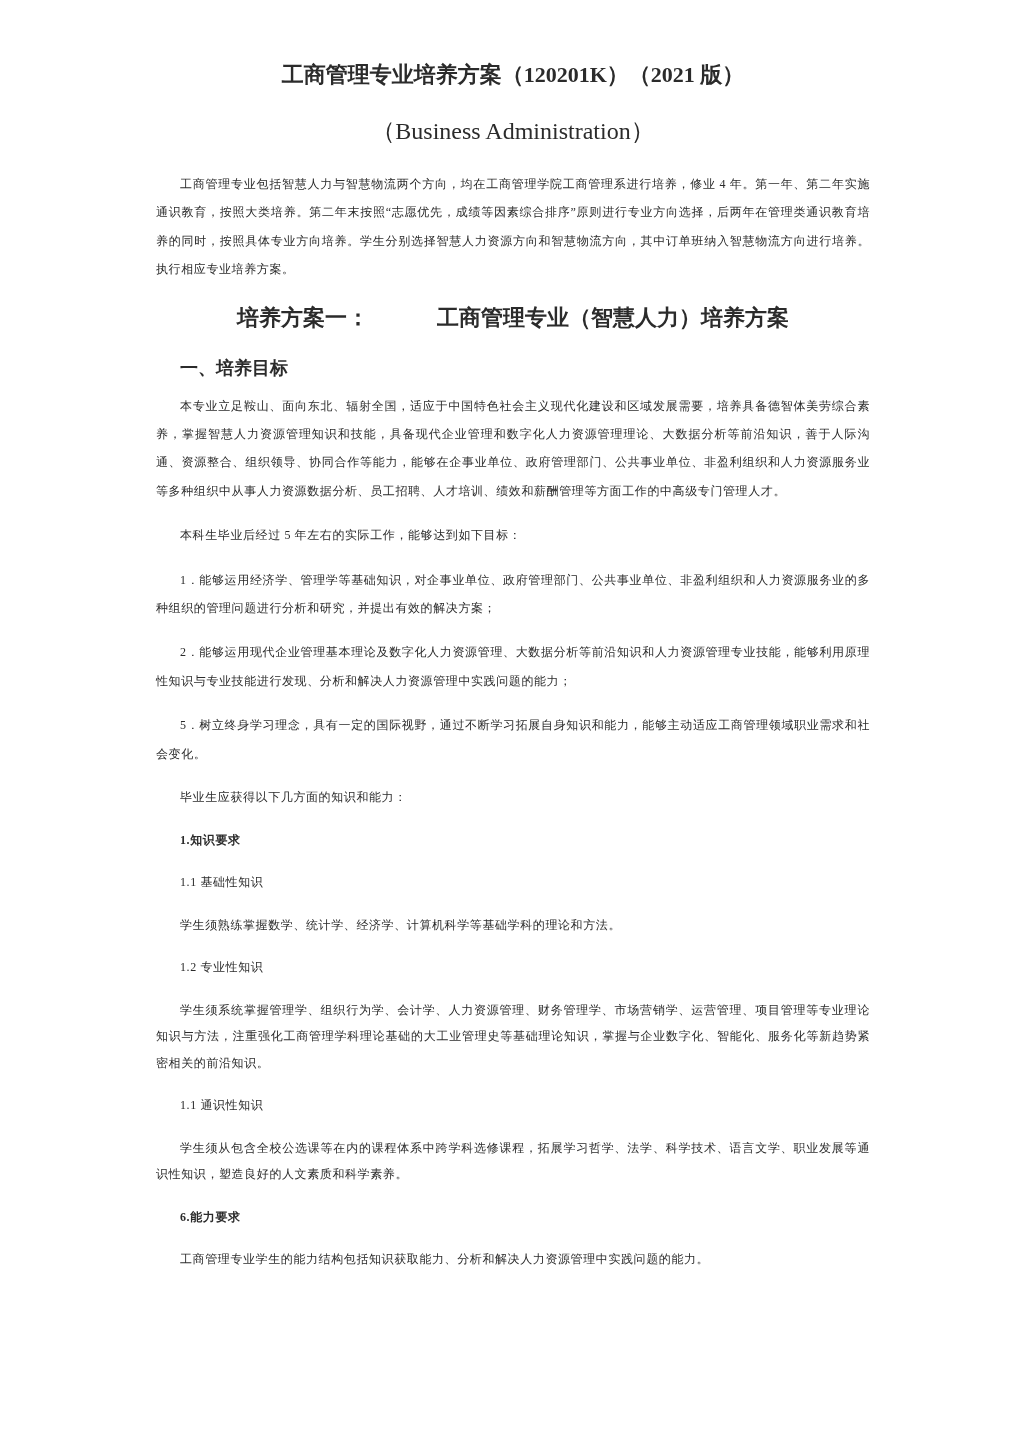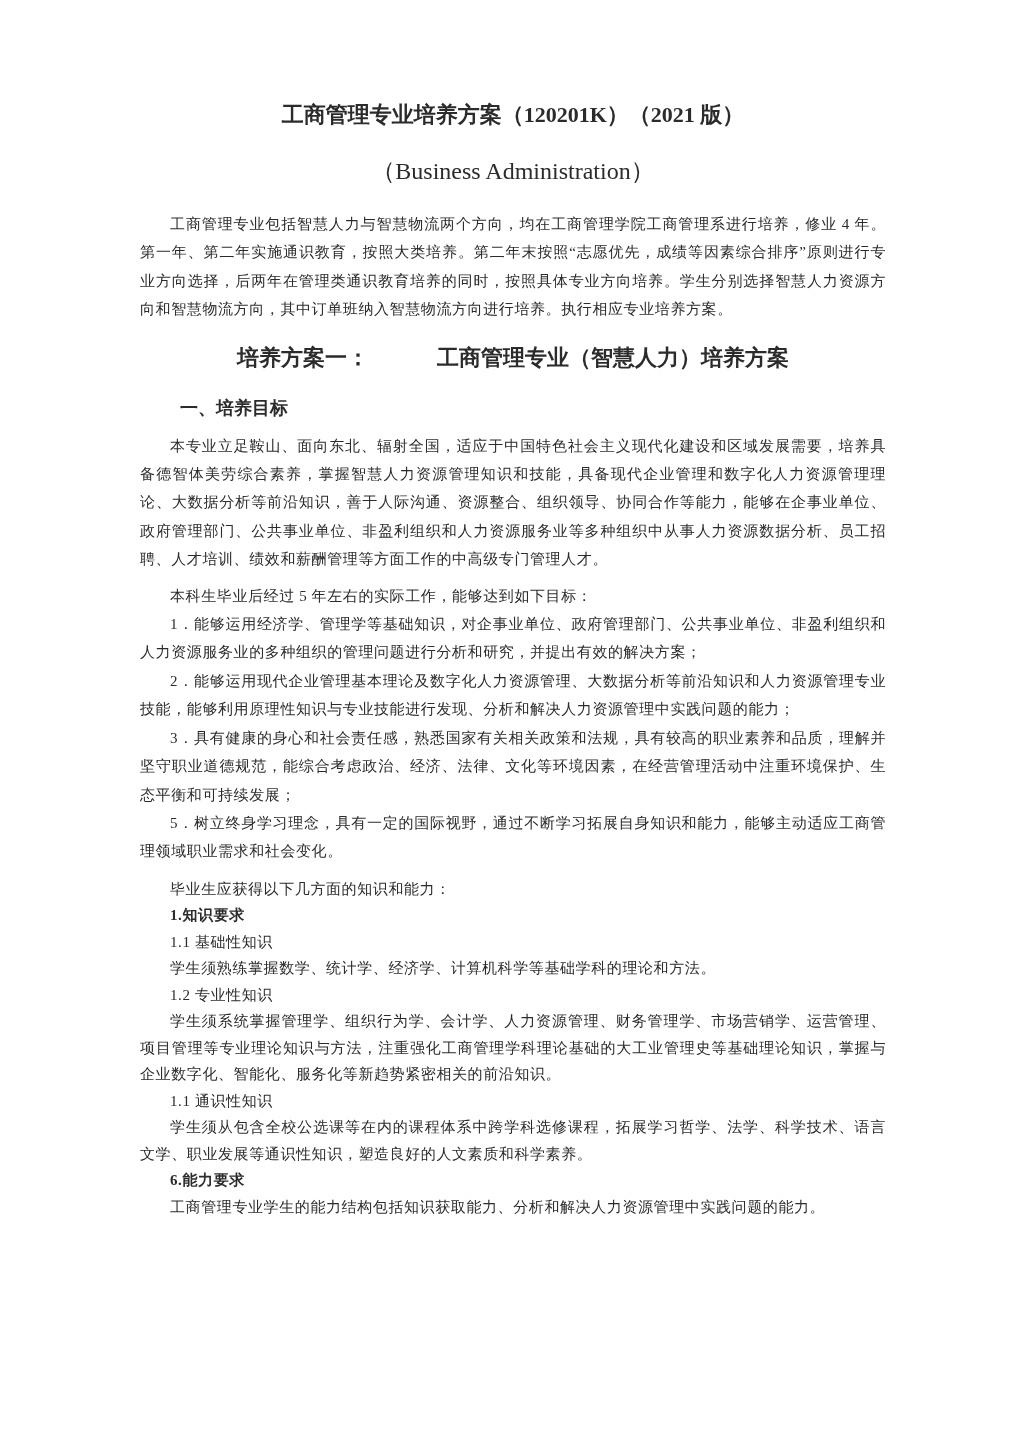--- a/index.html
+++ b/index.html
@@ -7,42 +7,42 @@
     padding: 0;
     background: #ffffff;
   }
   .page {
     position: relative;
     width: 928px;
     height: 1448px;
     margin: 0 auto;
     background: #ffffff;
     box-sizing: border-box;
-    padding: 100px 90px 0 92px;
+    padding: 60px 90px 0 92px;
     color: #2b2b2b;
     font-family: "Liberation Serif", "DejaVu Serif", serif;
     overflow: hidden;
   }
   .doc-title {
     margin: 0;
     text-align: center;
     font-size: 22px;
     font-weight: bold;
     line-height: 30px;
     font-family: "Liberation Serif", "DejaVu Serif", serif;
   }
   .doc-subtitle {
     margin-top: 28px;
     text-align: center;
     font-size: 24px;
     line-height: 26px;
   }
   .body {
-    margin: 0;
-    font-size: 15px;
+    margin: 16px;
+    font-size: 12px;
     line-height: 28.4px;
     letter-spacing: 0.6px;
     text-align: justify;
     text-justify: inter-character;
     word-break: normal;
   }
   .indent { text-indent: 2em; }
   .mt-intro { margin-top: 26px; }
   .mt-obj { margin-top: 12px; }
   .mt-goalsintro { margin-top: 8px; }
@@ -85,21 +85,20 @@
   </div>
 
   <h2 class="sec-heading">一、培养目标</h2>
 
   <p class="body indent mt-obj">本专业立足鞍山、面向东北、辐射全国，适应于中国特色社会主义现代化建设和区域发展需要，培养具备德智体美劳综合素养，掌握智慧人力资源管理知识和技能，具备现代企业管理和数字化人力资源管理理论、大数据分析等前沿知识，善于人际沟通、资源整合、组织领导、协同合作等能力，能够在企事业单位、政府管理部门、公共事业单位、非盈利组织和人力资源服务业等多种组织中从事人力资源数据分析、员工招聘、人才培训、绩效和薪酬管理等方面工作的中高级专门管理人才。</p>
 
   <p class="body indent mt-goalsintro">本科生毕业后经过 5 年左右的实际工作，能够达到如下目标：</p>
 
   <p class="body indent">1．能够运用经济学、管理学等基础知识，对企事业单位、政府管理部门、公共事业单位、非盈利组织和人力资源服务业的多种组织的管理问题进行分析和研究，并提出有效的解决方案；</p>
   <p class="body indent">2．能够运用现代企业管理基本理论及数字化人力资源管理、大数据分析等前沿知识和人力资源管理专业技能，能够利用原理性知识与专业技能进行发现、分析和解决人力资源管理中实践问题的能力；</p>
-  <p class="body indent">3．具有健康的身心和社会责任感，熟悉国家有关相关政策和法规，具有较高的职业素养和品质，理解并坚守职业道德规范，能综合考虑政治、经济、法律、文化等环境因素，在经营管理活动中注重环境保护、生态平衡和可持续发展；</p>
   <p class="body indent">5．树立终身学习理念，具有一定的国际视野，通过不断学习拓展自身知识和能力，能够主动适应工商管理领域职业需求和社会变化。</p>
 
 
   <p class="body indent tight mt-gradintro">毕业生应获得以下几方面的知识和能力：</p>
 
   <p class="body indent tight bold-serif">1.知识要求</p>
 
   <p class="body indent tight">1.1 基础性知识</p>
   <p class="body indent tight">学生须熟练掌握数学、统计学、经济学、计算机科学等基础学科的理论和方法。</p>
 

